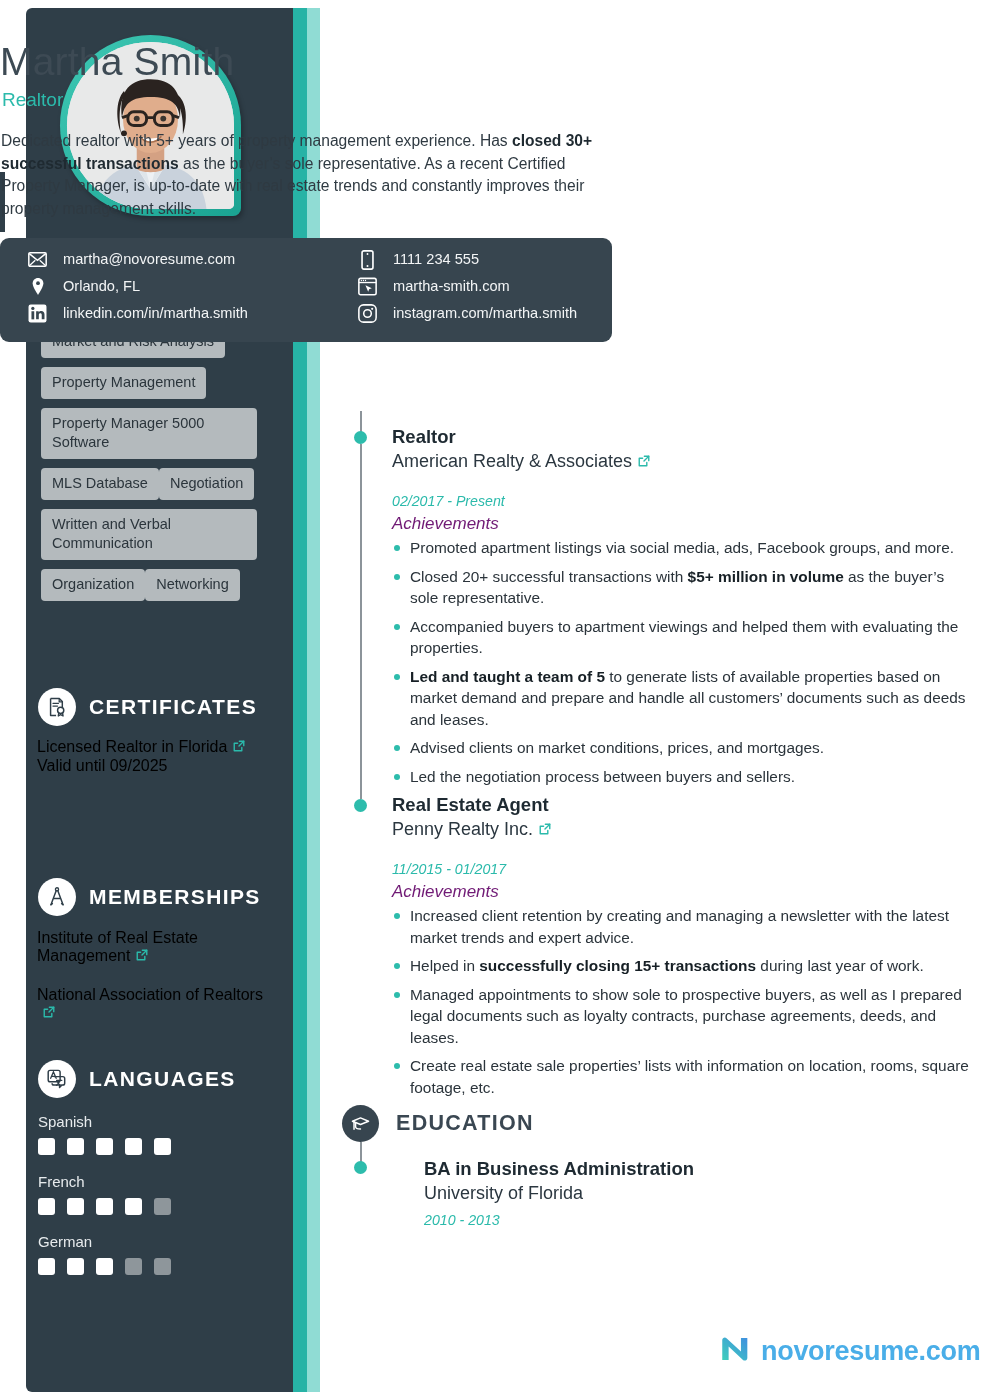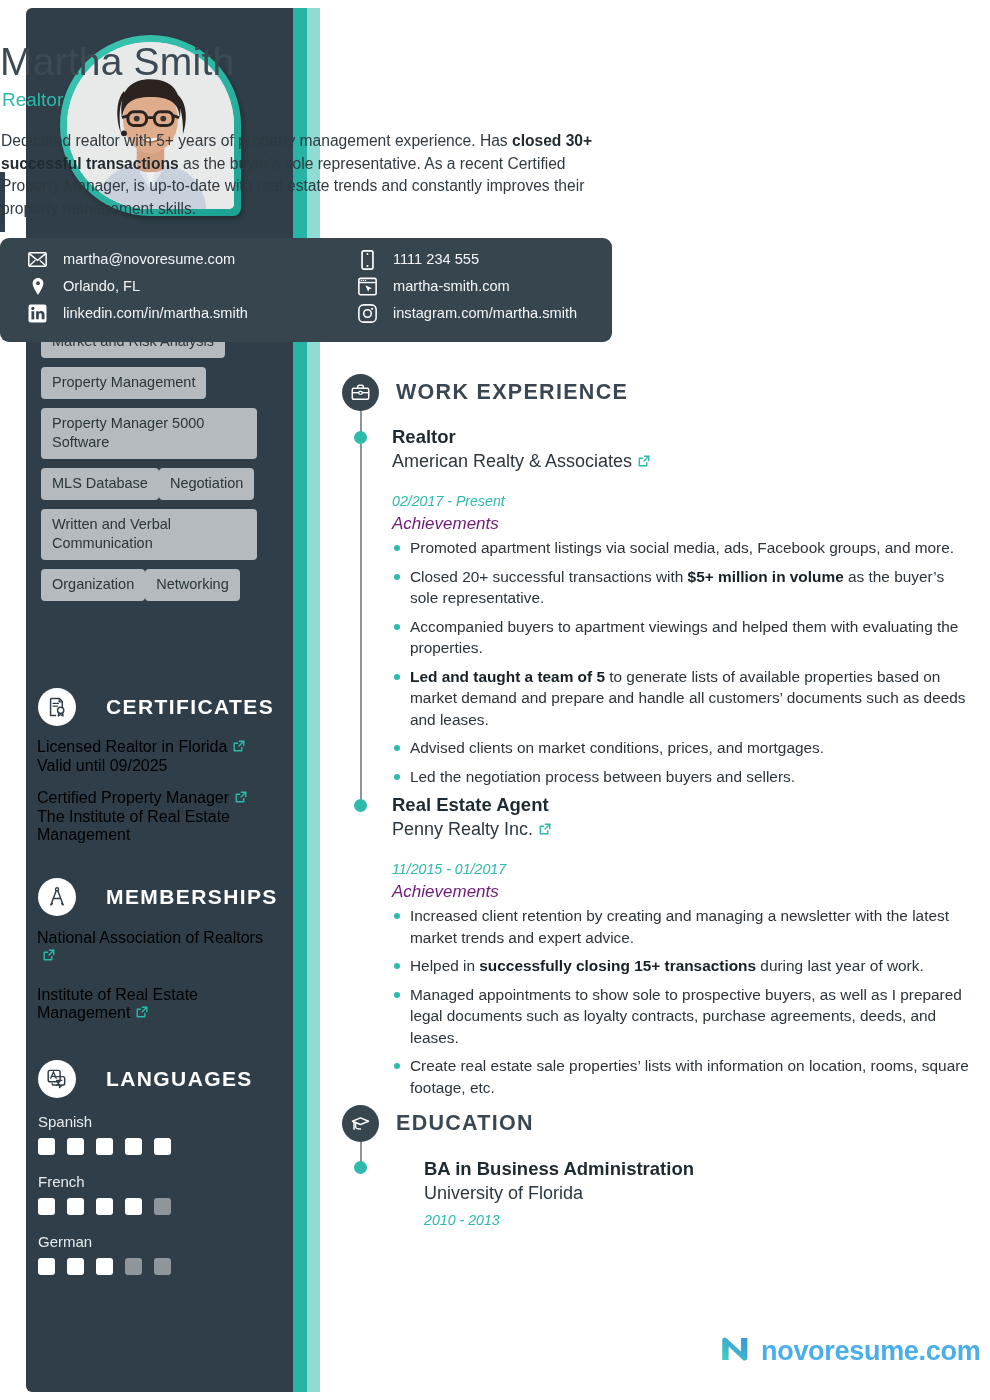--- a/index.html
+++ b/index.html
@@ -78,21 +78,21 @@
     overflow: hidden;
     background: #e9eaea;
   }
   .photo-svg { display:block; width:100%; height:100%; }
 
   
   .sec-head {
     position: absolute;
     display: flex;
     align-items: center;
-    gap: 30px;
+    gap: 13px;
   }
   .sec-badge {
     width: 38px; height: 38px;
     border-radius: 50%;
     background: #ffffff;
     display: flex; align-items: center; justify-content: center;
     flex: 0 0 auto;
   }
   .sec-badge svg { display:block; }
   .sec-title {
@@ -351,51 +351,43 @@
   </div>
   <div id="cert-col" style="position:absolute; left:37px; top:738px; width:244px;">
       <div style="margin-bottom: 14px;">
         <div class="line1">Licensed Realtor in Florida<span class="ext-teal"><svg width="14" height="14" viewBox="0 0 20 20">
               <path d="M10.5 3.2h6.3v6.3" fill="none" stroke="#2bbaab" stroke-width="2" stroke-linecap="round" stroke-linejoin="round"></path>
               <path d="M16.8 3.2L10 10" fill="none" stroke="#2bbaab" stroke-width="2" stroke-linecap="round"></path>
               <path d="M14 12v4.8H3.2V6H8" fill="none" stroke="#2bbaab" stroke-width="2" stroke-linecap="round" stroke-linejoin="round"></path>
             </svg></span></div>
         <div class="line2">Valid until 09/2025</div>
       </div>
-      <div style="margin-bottom: 14px;">
-        <div class="line1">Certified Property Manager<span class="ext-teal"><svg width="14" height="14" viewBox="0 0 20 20">
-              <path d="M10.5 3.2h6.3v6.3" fill="none" stroke="#2bbaab" stroke-width="2" stroke-linecap="round" stroke-linejoin="round"></path>
-              <path d="M16.8 3.2L10 10" fill="none" stroke="#2bbaab" stroke-width="2" stroke-linecap="round"></path>
-              <path d="M14 12v4.8H3.2V6H8" fill="none" stroke="#2bbaab" stroke-width="2" stroke-linecap="round" stroke-linejoin="round"></path>
-            </svg></span></div>
-        <div class="line2">The Institute of Real Estate Management</div>
-      </div>
     </div>
 
   <div class="sec-head" style="left:38px; top:878px;">
     <span class="sec-badge">
       <svg width="22" height="22" viewBox="0 0 24 24">
         <circle cx="12" cy="3.6" r="1.7" fill="none" stroke="#2f3e48" stroke-width="1.5"></circle>
         <path d="M11.1 5.2L5.4 20.4M12.9 5.2l5.7 15.2" fill="none" stroke="#2f3e48" stroke-width="1.6" stroke-linecap="round"></path>
         <path d="M8.6 13.6h6.8" stroke="#2f3e48" stroke-width="1.5" stroke-linecap="round"></path>
         <path d="M5.4 20.4l1.6-1.2M18.6 20.4l-1.6-1.2" stroke="#2f3e48" stroke-width="1.5" stroke-linecap="round"></path>
       </svg>
     </span>
     <span class="sec-title">MEMBERSHIPS</span>
   </div>
   <div id="memb-col" style="position:absolute; left:37px; top:929px; width:244px;">
       <div style="margin-bottom: 20px;">
-        <div class="line1">National Association of Realtors<span class="ext-teal"><svg width="14" height="14" viewBox="0 0 20 20">
+        <div class="line1">Institute of Real Estate Management<span class="ext-teal"><svg width="14" height="14" viewBox="0 0 20 20">
               <path d="M10.5 3.2h6.3v6.3" fill="none" stroke="#2bbaab" stroke-width="2" stroke-linecap="round" stroke-linejoin="round"></path>
               <path d="M16.8 3.2L10 10" fill="none" stroke="#2bbaab" stroke-width="2" stroke-linecap="round"></path>
               <path d="M14 12v4.8H3.2V6H8" fill="none" stroke="#2bbaab" stroke-width="2" stroke-linecap="round" stroke-linejoin="round"></path>
             </svg></span></div>
       </div>
       <div style="margin-bottom: 20px;">
-        <div class="line1">Institute of Real Estate Management<span class="ext-teal"><svg width="14" height="14" viewBox="0 0 20 20">
+        <div class="line1">National Association of Realtors<span class="ext-teal"><svg width="14" height="14" viewBox="0 0 20 20">
               <path d="M10.5 3.2h6.3v6.3" fill="none" stroke="#2bbaab" stroke-width="2" stroke-linecap="round" stroke-linejoin="round"></path>
               <path d="M16.8 3.2L10 10" fill="none" stroke="#2bbaab" stroke-width="2" stroke-linecap="round"></path>
               <path d="M14 12v4.8H3.2V6H8" fill="none" stroke="#2bbaab" stroke-width="2" stroke-linecap="round" stroke-linejoin="round"></path>
             </svg></span></div>
       </div>
     </div>
 
   <div class="sec-head" style="left:38px; top:1060px;">
     <span class="sec-badge">
       <svg width="22" height="22" viewBox="0 0 24 24">
@@ -505,31 +497,20 @@
               <rect x="1" y="1" width="20" height="20" rx="5.4" fill="none" stroke="#fff" stroke-width="1.8"></rect>
               <circle cx="11" cy="11" r="4.4" fill="none" stroke="#fff" stroke-width="1.8"></circle>
               <circle cx="16.4" cy="5.6" r="1.25" fill="#fff"></circle>
             </svg>
           </span>
           <span class="c-txt">instagram.com/martha.smith</span>
         </div>
       </div>
   </div>
 
-  <div class="msec" style="left:342px; top:374px;">
-    <span class="msec-badge">
-      <svg width="21" height="21" viewBox="0 0 24 24">
-        <rect x="2.6" y="7.2" width="18.8" height="12.6" rx="1.8" fill="none" stroke="#ffffff" stroke-width="1.7"></rect>
-        <path d="M8.8 7.2V5.4a1.6 1.6 0 0 1 1.6-1.6h3.2a1.6 1.6 0 0 1 1.6 1.6v1.8" fill="none" stroke="#ffffff" stroke-width="1.7"></path>
-        <path d="M2.6 12.2h18.8" stroke="#ffffff" stroke-width="1.6"></path>
-        <rect x="10.2" y="10.6" width="3.6" height="3.4" rx="1" fill="#37454f" stroke="#ffffff" stroke-width="1.4"></rect>
-      </svg>
-    </span>
-    <span class="msec-title">WORK EXPERIENCE</span>
-  </div>
   <div class="tl-line" style="left:360px; top:411px; height:28px;"></div>
 
   <div id="work-area">
       <div class="job" style="top: 425px;">
         <div class="job-title">Realtor</div>
         <div class="job-company"><span>American Realty &amp; Associates</span><span class="ext-teal"><svg width="14" height="14" viewBox="0 0 20 20">
               <path d="M10.5 3.2h6.3v6.3" fill="none" stroke="#2bbaab" stroke-width="2" stroke-linecap="round" stroke-linejoin="round"></path>
               <path d="M16.8 3.2L10 10" fill="none" stroke="#2bbaab" stroke-width="2" stroke-linecap="round"></path>
               <path d="M14 12v4.8H3.2V6H8" fill="none" stroke="#2bbaab" stroke-width="2" stroke-linecap="round" stroke-linejoin="round"></path>
             </svg></span></div>

